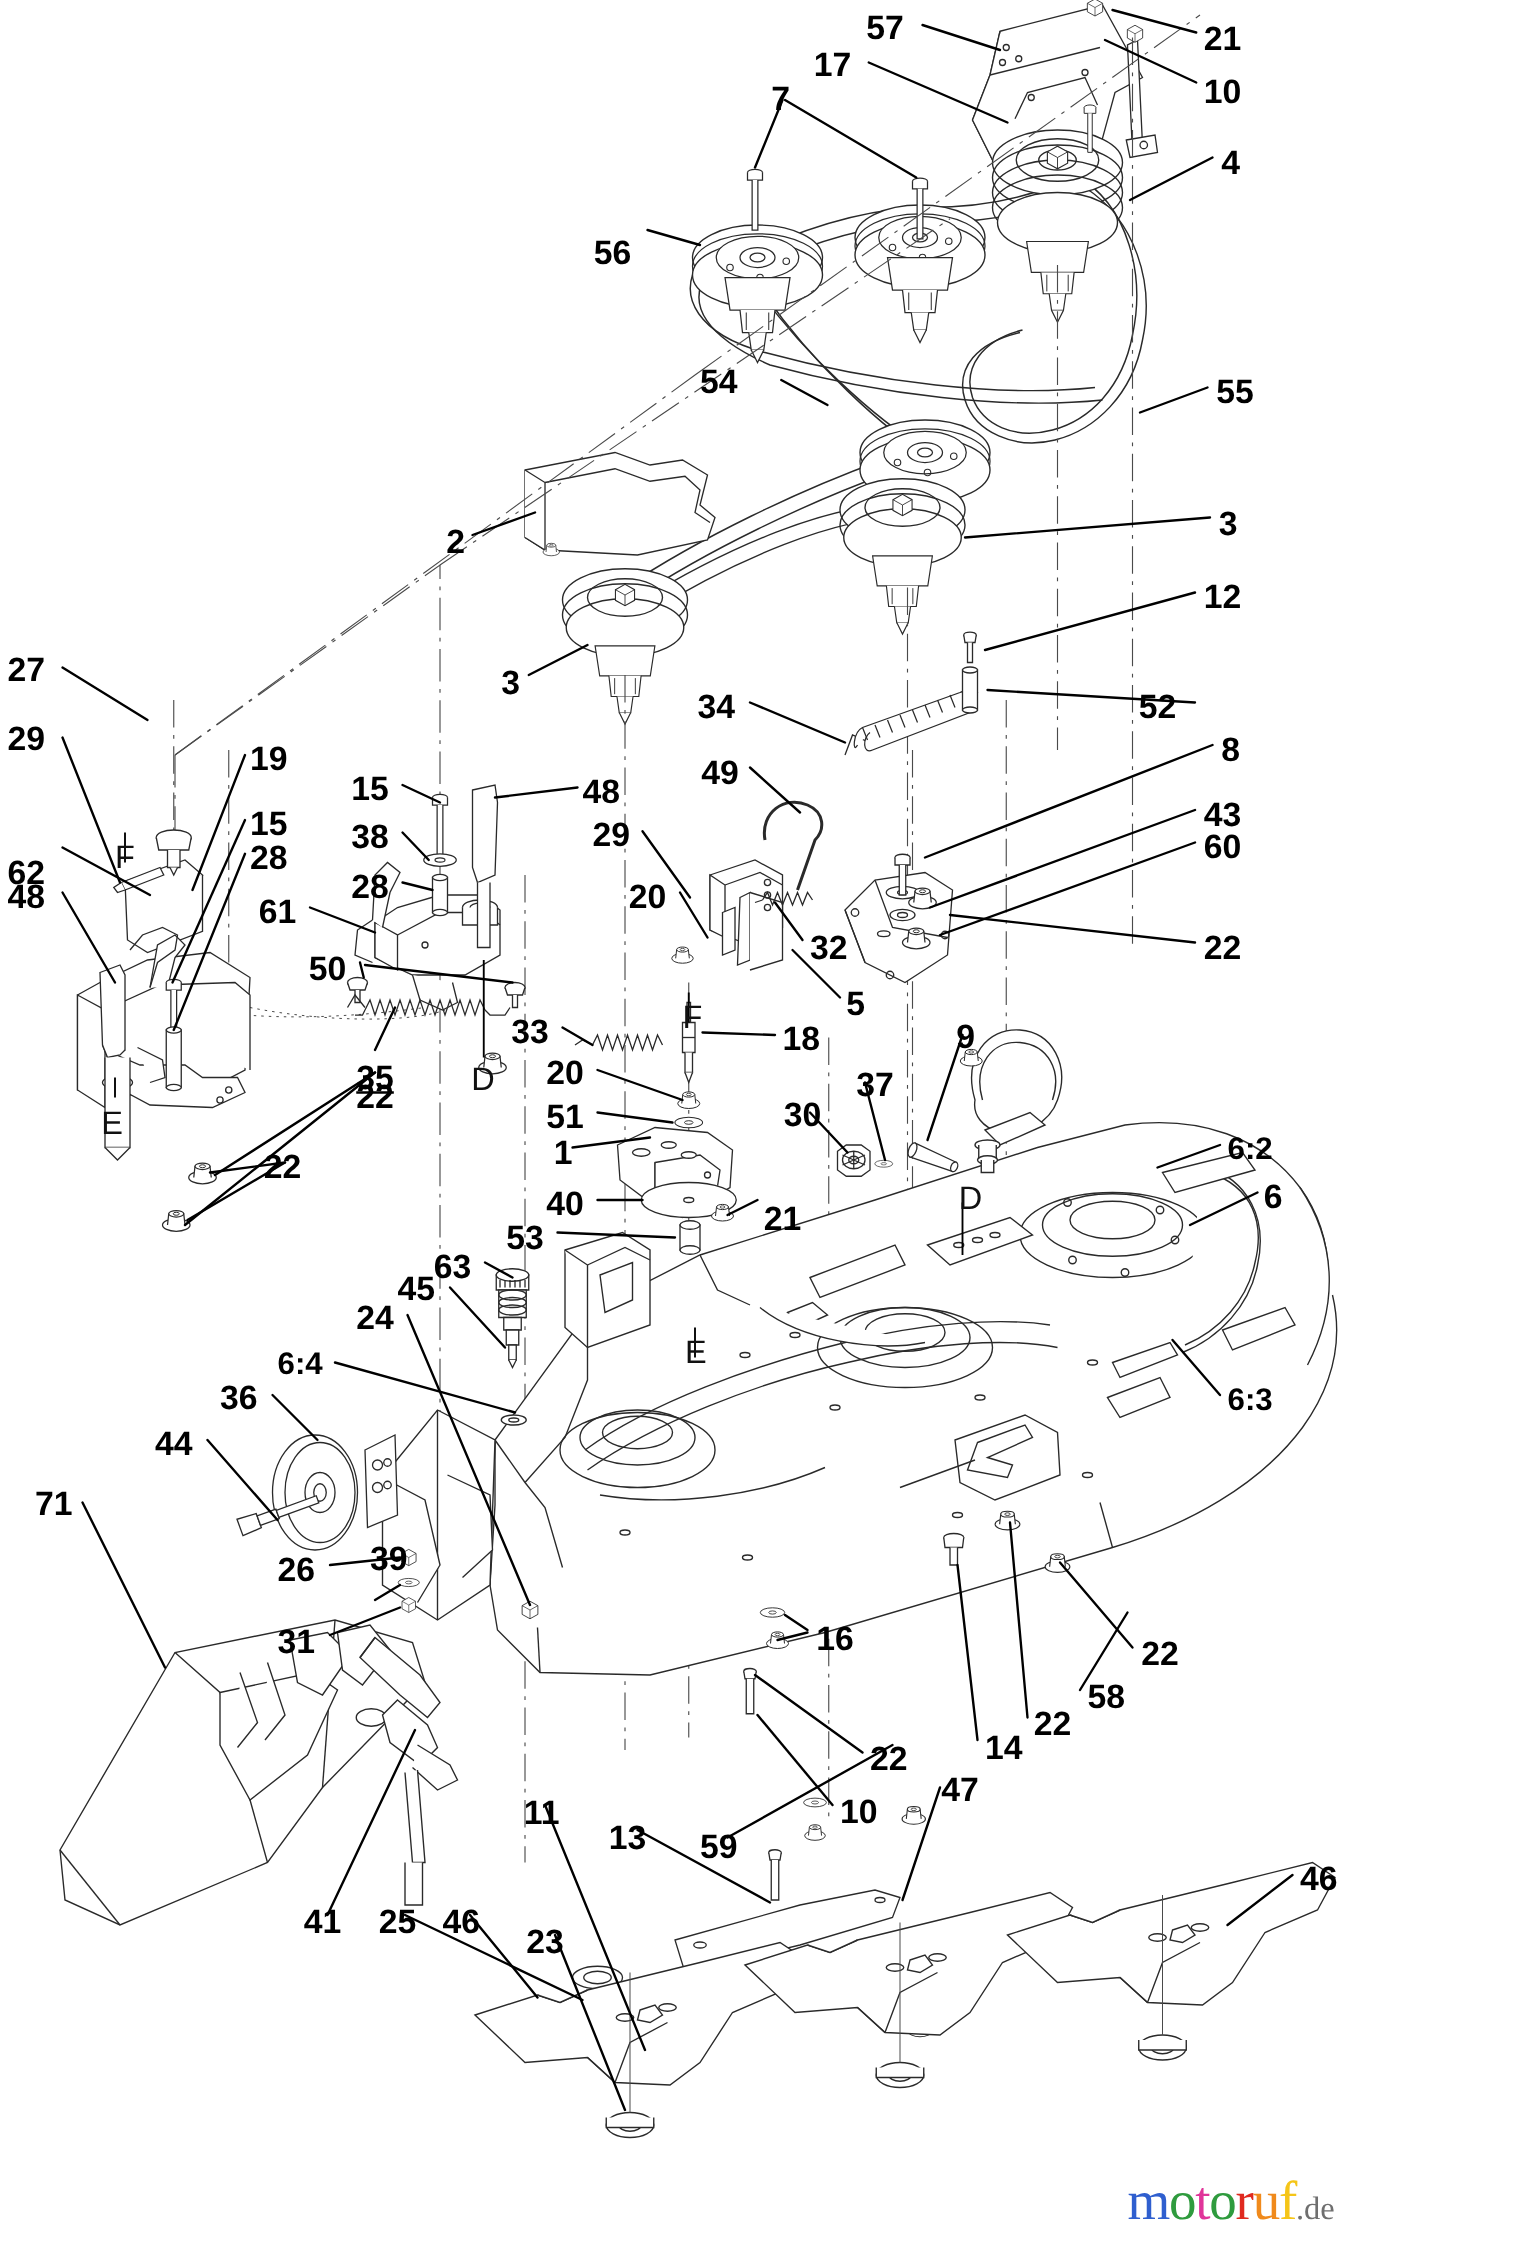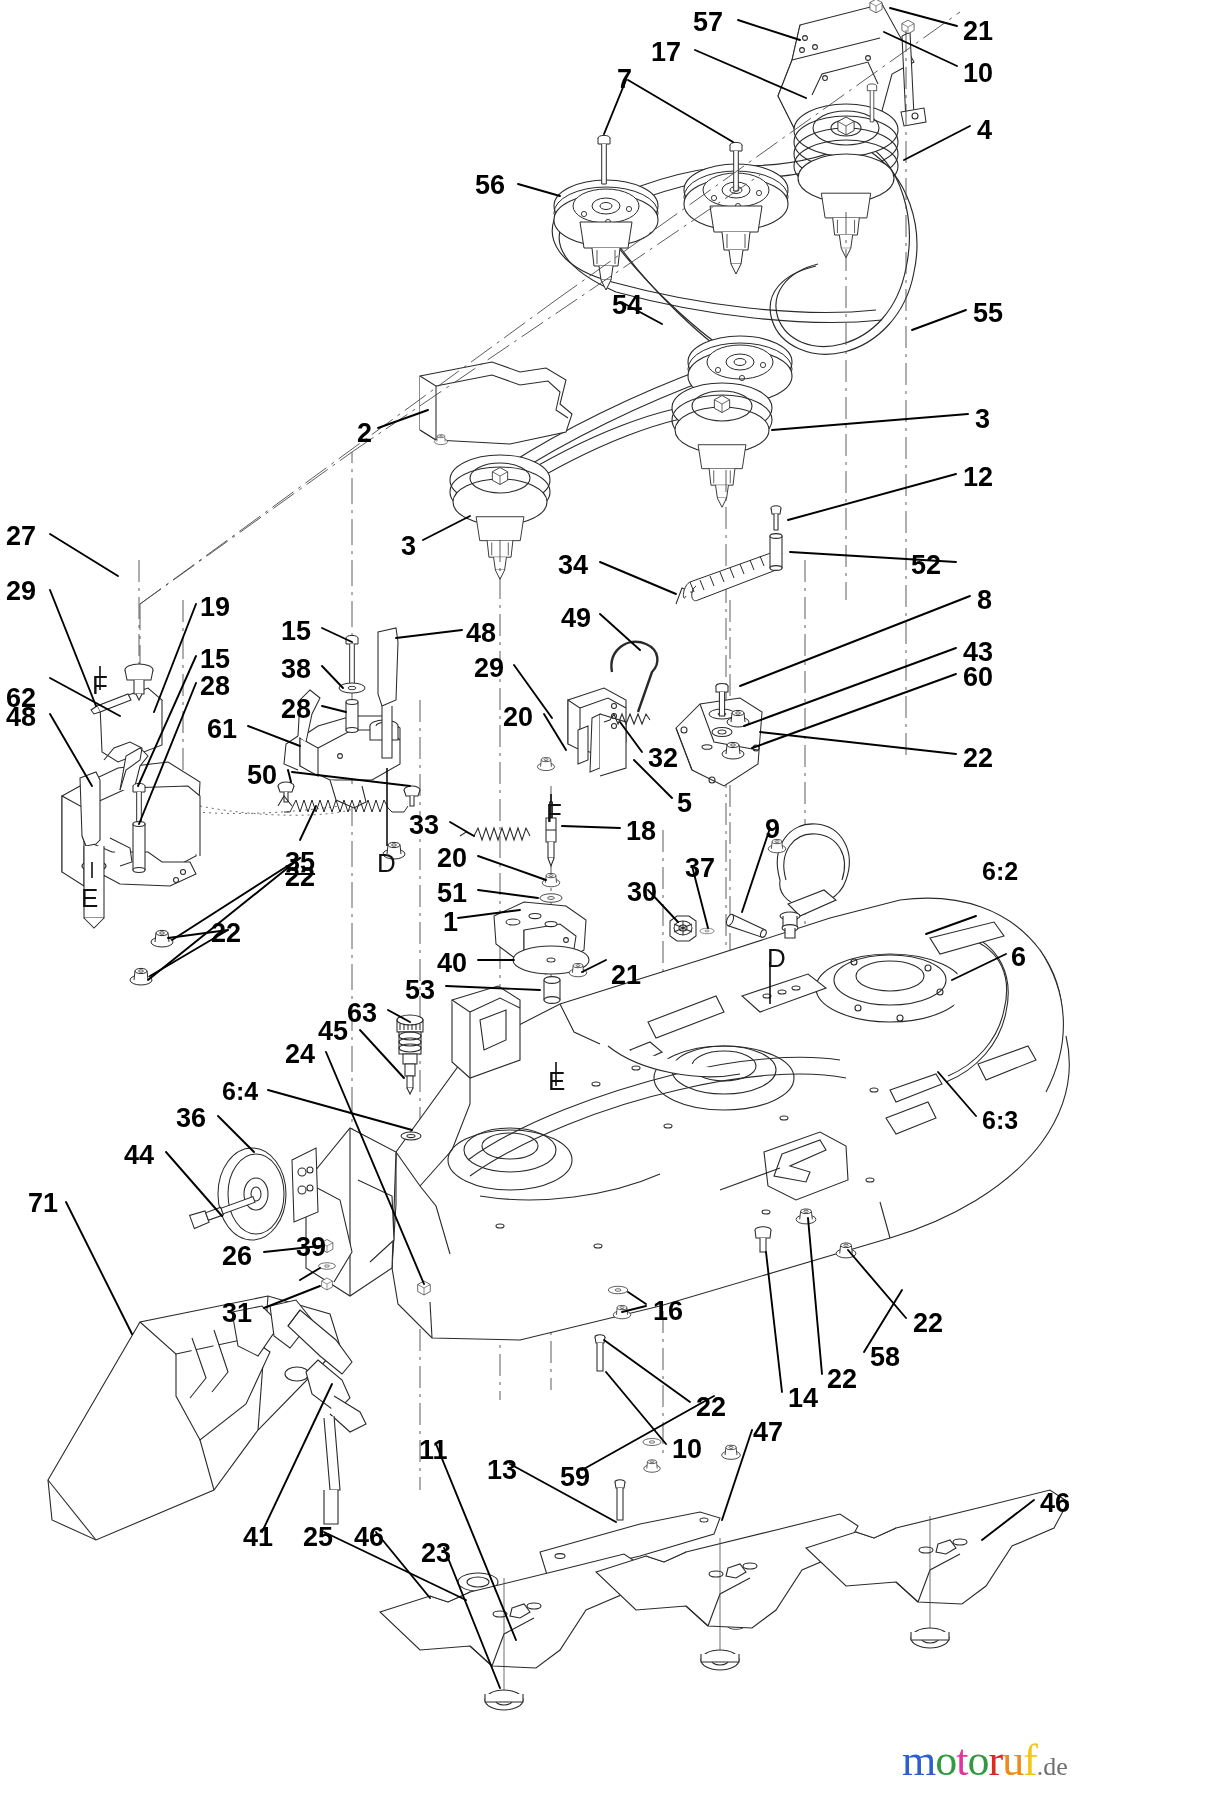--- a/index.html
+++ b/index.html
@@ -743,22 +743,22 @@
     </g>
   </svg>
 
   <div id="callout-layer">
       <div class="callout" style="left: 693px; top: 9px;">57</div>
       <div class="callout" style="left: 963px; top: 18px;">21</div>
       <div class="callout" style="left: 651px; top: 39px;">17</div>
       <div class="callout" style="left: 963px; top: 60px;">10</div>
       <div class="callout" style="left: 617px; top: 66px;">7</div>
       <div class="callout" style="left: 977px; top: 117px;">4</div>
-      <div class="callout" style="left: 475px; top: 172px; text-align: center;">56</div>
-      <div class="callout" style="left: 612px; top: 292px;">54</div>
+      <div class="callout" style="left: 475px; top: 189px; text-align: center;">56</div>
+      <div class="callout" style="left: 560px; top: 292px;">54</div>
       <div class="callout" style="left: 973px; top: 300px;">55</div>
       <div class="callout" style="left: 357px; top: 420px;">2</div>
       <div class="callout" style="left: 975px; top: 406px;">3</div>
       <div class="callout" style="left: 963px; top: 464px;">12</div>
       <div class="callout" style="left: 401px; top: 533px;">3</div>
       <div class="callout" style="left: 911px; top: 552px;">52</div>
       <div class="callout" style="left: 558px; top: 552px;">34</div>
       <div class="callout" style="left: 6px; top: 523px;">27</div>
       <div class="callout" style="left: 6px; top: 578px;">29</div>
       <div class="callout" style="left: 200px; top: 594px;">19</div>
@@ -784,21 +784,21 @@
       <div class="callout" style="left: 285px; top: 849px; text-decoration: underline;">35</div>
       <div class="callout" style="left: 409px; top: 812px;">33</div>
       <div class="callout" style="left: 626px; top: 818px;">18</div>
       <div class="callout" style="left: 765px; top: 816px;">9</div>
       <div class="callout" style="left: 285px; top: 864px;">22</div>
       <div class="callout" style="left: 437px; top: 845px;">20</div>
       <div class="callout" style="left: 685px; top: 855px;">37</div>
       <div class="callout" style="left: 627px; top: 879px;">30</div>
       <div class="callout" style="left: 437px; top: 880px;">51</div>
       <div class="callout" style="left: 443px; top: 909px;">1</div>
-      <div class="callout sub" style="left: 982px; top: 859px;">6:2</div>
+      <div class="callout sub" style="left: 982px; top: 907px;">6:2</div>
       <div class="callout" style="left: 211px; top: 920px;">22</div>
       <div class="callout" style="left: 1011px; top: 944px;">6</div>
       <div class="callout" style="left: 437px; top: 950px;">40</div>
       <div class="callout" style="left: 611px; top: 962px;">21</div>
       <div class="callout" style="left: 405px; top: 977px;">53</div>
       <div class="callout" style="left: 347px; top: 1000px;">63</div>
       <div class="callout" style="left: 318px; top: 1018px;">45</div>
       <div class="callout" style="left: 285px; top: 1041px;">24</div>
       <div class="callout sub" style="left: 982px; top: 1108px;">6:3</div>
       <div class="callout sub" style="left: 222px; top: 1079px;">6:4</div>

